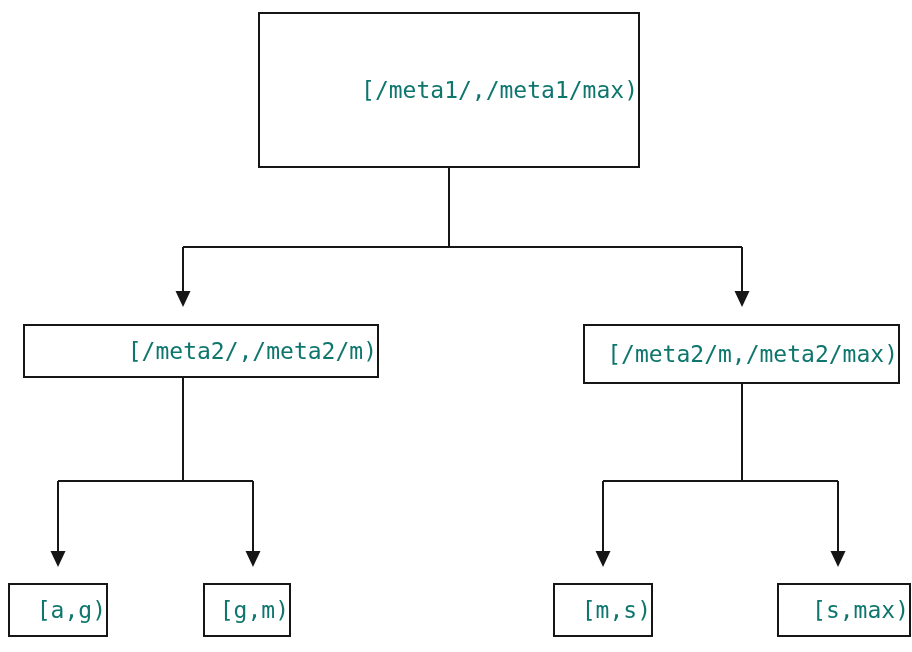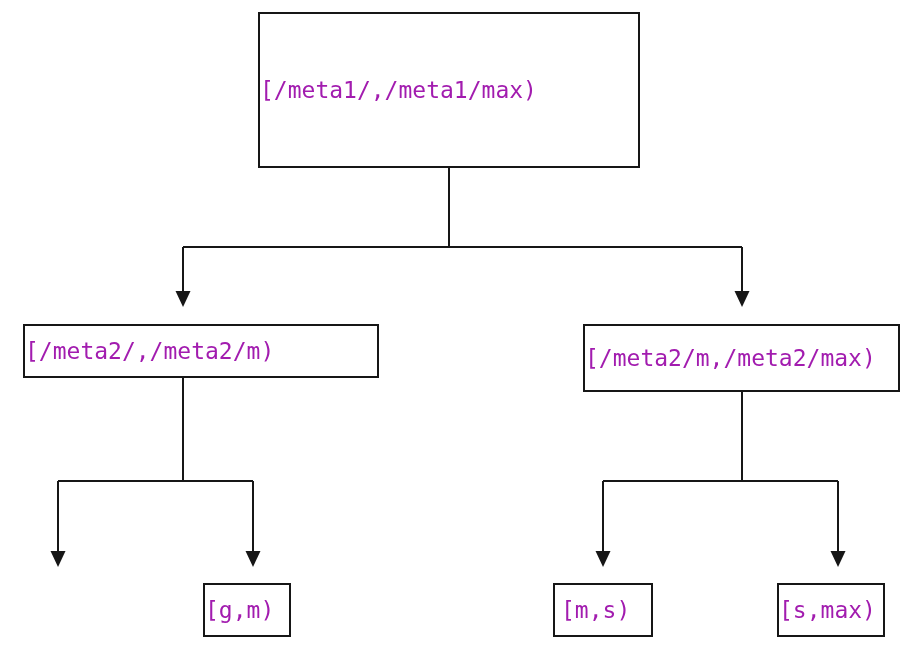--- a/index.html
+++ b/index.html
@@ -31,32 +31,32 @@
     fill: #161616;
     stroke: none;
   }
   .node {
     position: absolute;
     box-sizing: border-box;
     border: 2px solid #161616;
     background: #ffffff;
     display: flex;
     align-items: center;
-    justify-content: flex-start;
+    justify-content: flex-end;
     font-size: 23px;
-    color: #a21caf;
+    color: #0f766e;
     white-space: nowrap;
   }
   #node-root  { left: 258px; top: 12px;  width: 382px; height: 156px; }
   #node-left  { left: 23px;  top: 324px; width: 356px; height: 54px; }
-  #node-right { left: 583px; top: 324px; width: 317px; height: 68px; }
+  #node-right { left: 583px; top: 324px; width: 317px; height: 60px; }
   #node-ll    { left: 8px;   top: 583px; width: 100px; height: 54px; }
   #node-lr    { left: 203px; top: 583px; width: 88px; height: 54px; }
   #node-rl    { left: 553px; top: 583px; width: 100px; height: 54px; padding-left: 6px; }
-  #node-rr    { left: 777px; top: 583px; width: 108px; height: 54px; }
+  #node-rr    { left: 777px; top: 583px; width: 134px; height: 54px; }
 </style>
 </head>
 <body>
 
 <div class="canvas">
 
   <svg class="edges" viewBox="0 0 912 652" aria-hidden="true">
 
     <path d="M449,168 V247"></path>
     <path d="M183,247 H742"></path>
@@ -85,20 +85,23 @@
   </div>
 
   <div class="node" id="node-left">
     <span>[/meta2/,/meta2/m)</span>
   </div>
 
   <div class="node" id="node-right">
     <span>[/meta2/m,/meta2/max)</span>
   </div>
 
+  <div class="node" id="node-ll">
+    <span>[a,g)</span>
+  </div>
 
   <div class="node" id="node-lr">
     <span>[g,m)</span>
   </div>
 
   <div class="node" id="node-rl">
     <span>[m,s)</span>
   </div>
 
   <div class="node" id="node-rr">

